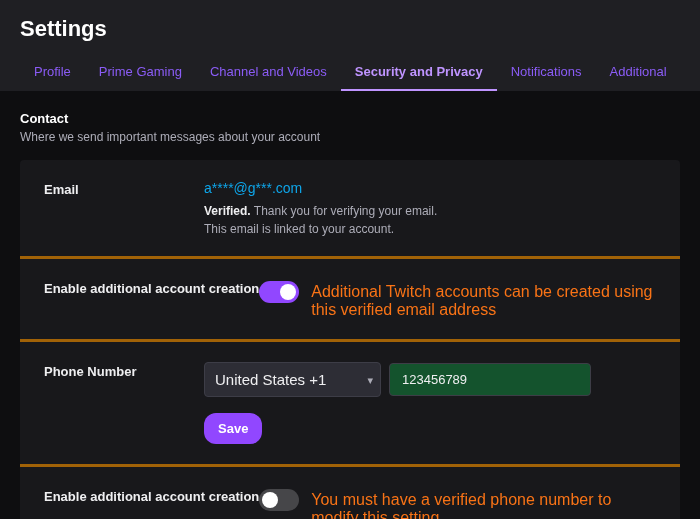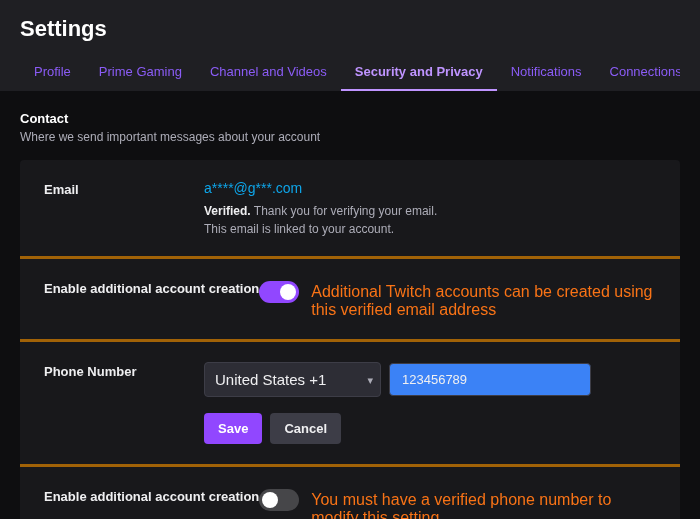--- a/index.html
+++ b/index.html
@@ -211,40 +211,40 @@
       position: absolute;
       right: 8px;
       top: 50%;
       transform: translateY(-50%);
       pointer-events: none;
       color: #adadb8;
       font-size: 11px;
     }
 
     .phone-input {
-      background-color: #3b82f6;
+      background-color: #14532d;
       border: 1px solid #3d3d47;
       border-radius: 4px;
       color: #efeff1;
       font-size: 13px;
       padding: 8px 12px;
       outline: none;
       min-width: 130px;
     }
 
     .phone-actions {
       display: flex;
       gap: 8px;
     }
 
     .btn-save {
       background-color: #9147ff;
       color: #ffffff;
       border: none;
-      border-radius: 4px;
+      border-radius: 12px;
       padding: 8px 14px;
       font-size: 13px;
       font-weight: 600;
       cursor: pointer;
     }
 
     .btn-cancel {
       background-color: #3d3d47;
       color: #efeff1;
       border: none;
@@ -259,21 +259,21 @@
 <body>
 
 <div class="header">
   <div class="settings-title">Settings</div>
   <nav class="nav-tabs">
     <a class="nav-tab">Profile</a>
     <a class="nav-tab">Prime Gaming</a>
     <a class="nav-tab">Channel and Videos</a>
     <a class="nav-tab active">Security and Privacy</a>
     <a class="nav-tab">Notifications</a>
-    <a class="nav-tab">Connections</a>
+    <a class="nav-tab">Additional</a>
 
   </nav>
 </div>
 
 <div class="content">
   <div class="section-title">Contact</div>
   <div class="section-subtitle">Where we send important messages about your account</div>
 
   <div class="settings-card">
 
@@ -312,21 +312,20 @@
               <option>United Kingdom +44</option>
               <option>Canada +1</option>
               <option>Australia +61</option>
             </select>
             <span class="select-chevron">▾</span>
           </div>
           <input class="phone-input" type="text" value="123456789" style="">
         </div>
         <div class="phone-actions">
           <button class="btn-save">Save</button>
-          <button class="btn-cancel">Cancel</button>
         </div>
       </div>
     </div>
 
     <div class="settings-row toggle-row">
       <div class="row-label">Enable additional account creation</div>
       <div class="row-content">
         <div class="toggle-area">
           <div class="toggle">
             <div class="toggle-slider off">

